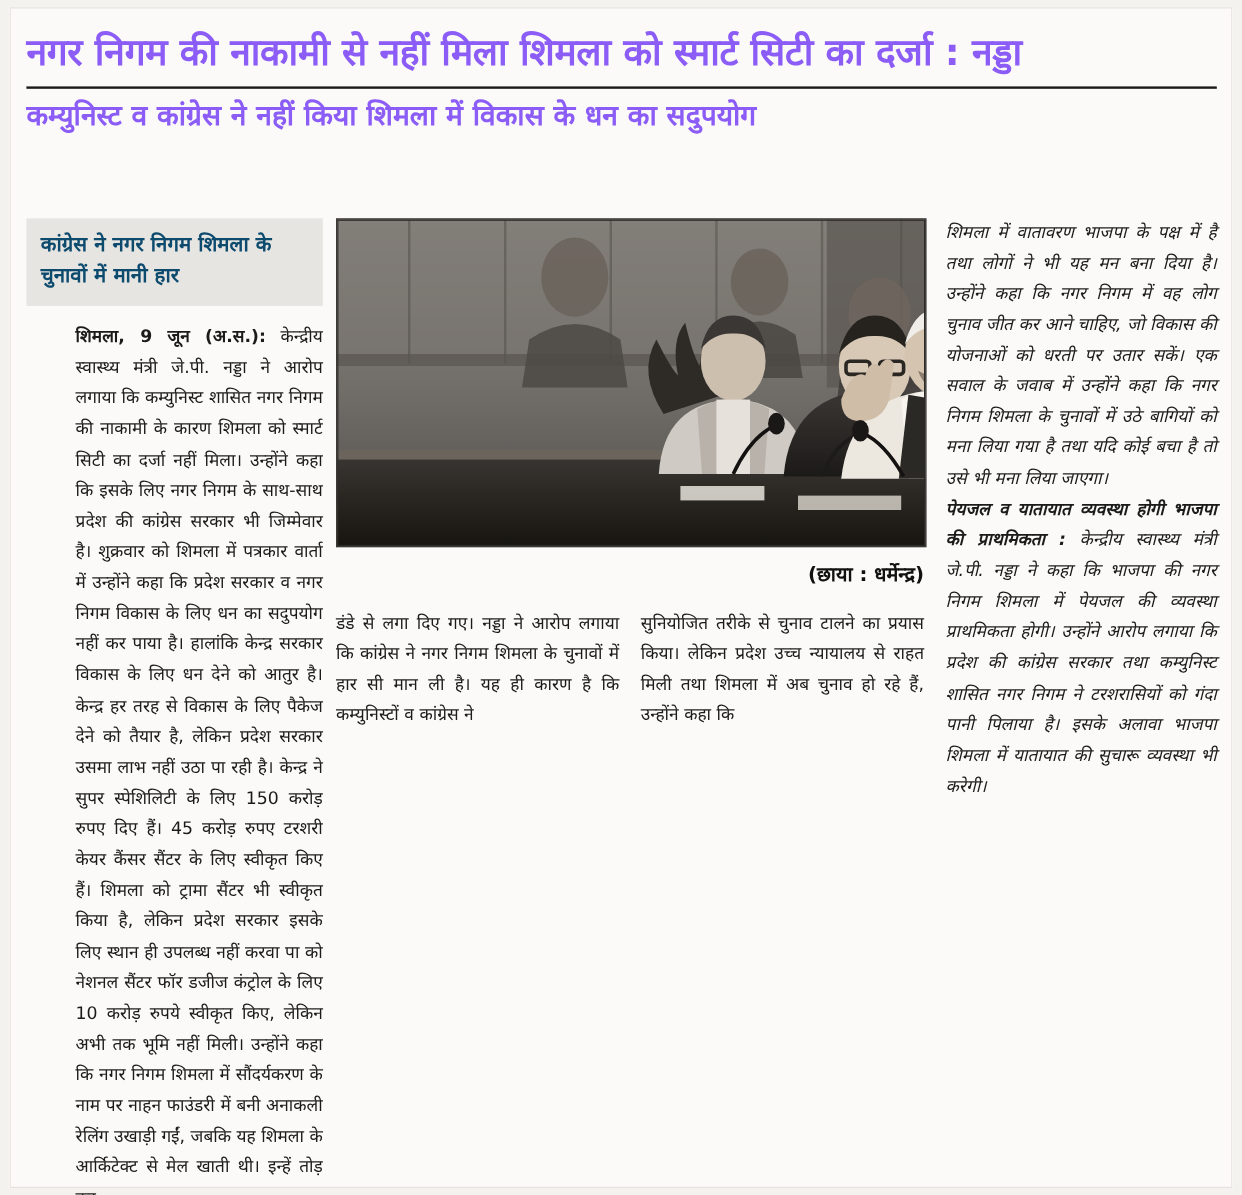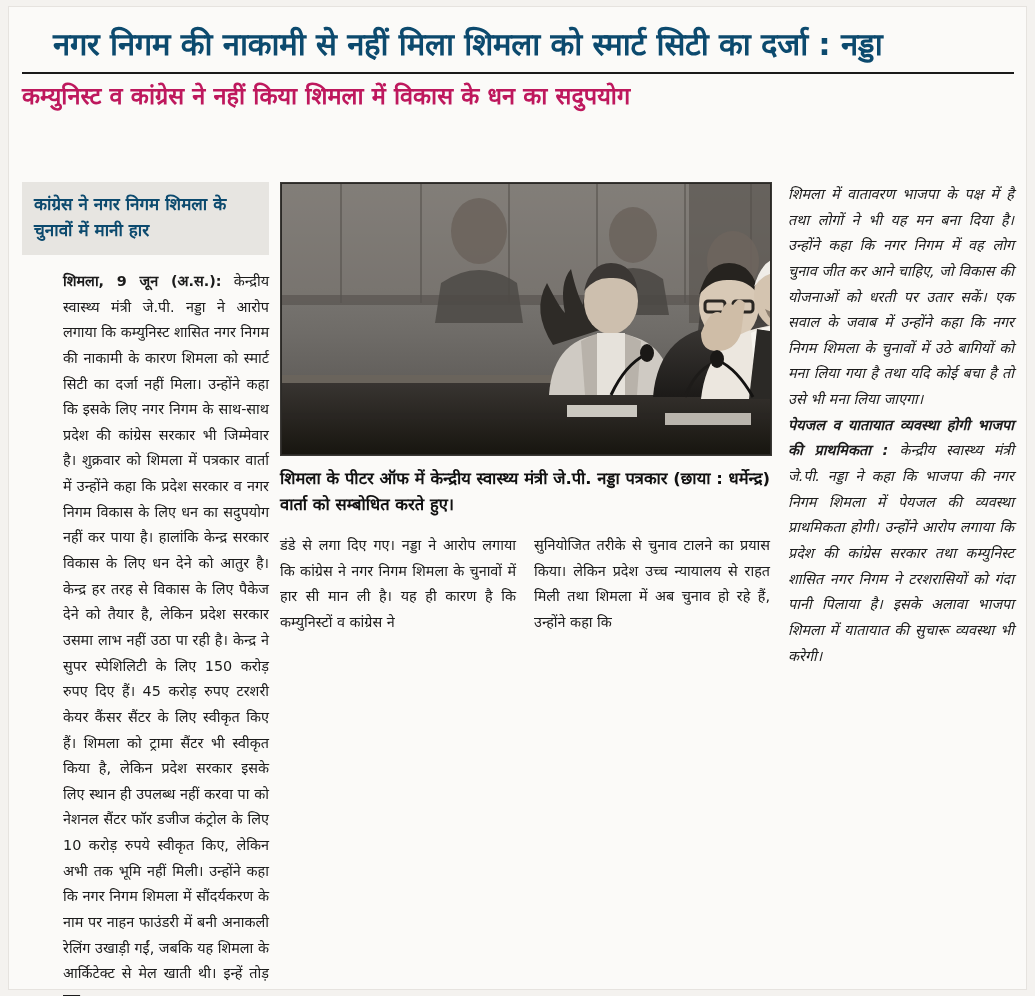--- a/index.html
+++ b/index.html
@@ -32,37 +32,36 @@
     position: absolute;
     left: 14px;
     top: 20px;
     width: 992px;
   }
   .headline-main {
     font-family: "DejaVu Sans", sans-serif;
     font-weight: bold;
     font-size: 31px;
     line-height: 1.18;
-    color: #0c4a6e;
+    color: #8b5cf6;
     letter-spacing: -0.3px;
     white-space: nowrap;
-    margin-left: 31px;
   }
   .rule {
     height: 2px;
     background: #1a1a1a;
     margin: 9px 0 8px 0;
     width: 100%;
   }
   .headline-sub {
     font-family: "DejaVu Sans", sans-serif;
     font-weight: bold;
     font-size: 23.5px;
     line-height: 1.2;
-    color: #be185d;
+    color: #8b5cf6;
     white-space: nowrap;
   }
 
   
   .cols {
     position: absolute;
     left: 14px;
     top: 176px;
     width: 992px;
     height: 800px;
@@ -331,21 +330,20 @@
 
             <rect x="286" y="222" width="70" height="12" fill="#e8e4dc" opacity="0.85"></rect>
             <rect x="384" y="230" width="86" height="12" fill="#ded9d1" opacity="0.8"></rect>
 
             <rect x="0" y="0" width="490" height="272" fill="none" stroke="#2b2926" stroke-width="2"></rect>
           </svg>
         </div>
 
         <div class="caption clearfix">
           <span class="credit">(छाया : धर्मेन्द्र)</span>
-          <span>शिमला के पीटर ऑफ में केन्द्रीय स्वास्थ्य मंत्री जे.पी. नड्डा पत्रकार वार्ता को सम्बोधित करते हुए।</span>
         </div>
 
         <div class="sub-cols">
           <div class="sub-col body-text">डंडे से लगा दिए गए। नड्डा ने आरोप लगाया कि कांग्रेस ने नगर निगम शिमला के चुनावों में हार सी मान ली है। यह ही कारण है कि कम्युनिस्टों व कांग्रेस ने</div>
           <div class="sub-col body-text">सुनियोजित तरीके से चुनाव टालने का प्रयास किया। लेकिन प्रदेश उच्च न्यायालय से राहत मिली तथा शिमला में अब चुनाव हो रहे हैं, उन्होंने कहा कि</div>
         </div>
       </div>
 
       <div class="col-right">
         <div class="body-text">शिमला में वातावरण भाजपा के पक्ष में है तथा लोगों ने भी यह मन बना दिया है। उन्होंने कहा कि नगर निगम में वह लोग चुनाव जीत कर आने चाहिए, जो विकास की योजनाओं को धरती पर उतार सकें। एक सवाल के जवाब में उन्होंने कहा कि नगर निगम शिमला के चुनावों में उठे बागियों को मना लिया गया है तथा यदि कोई बचा है तो उसे भी मना लिया जाएगा।</div>

